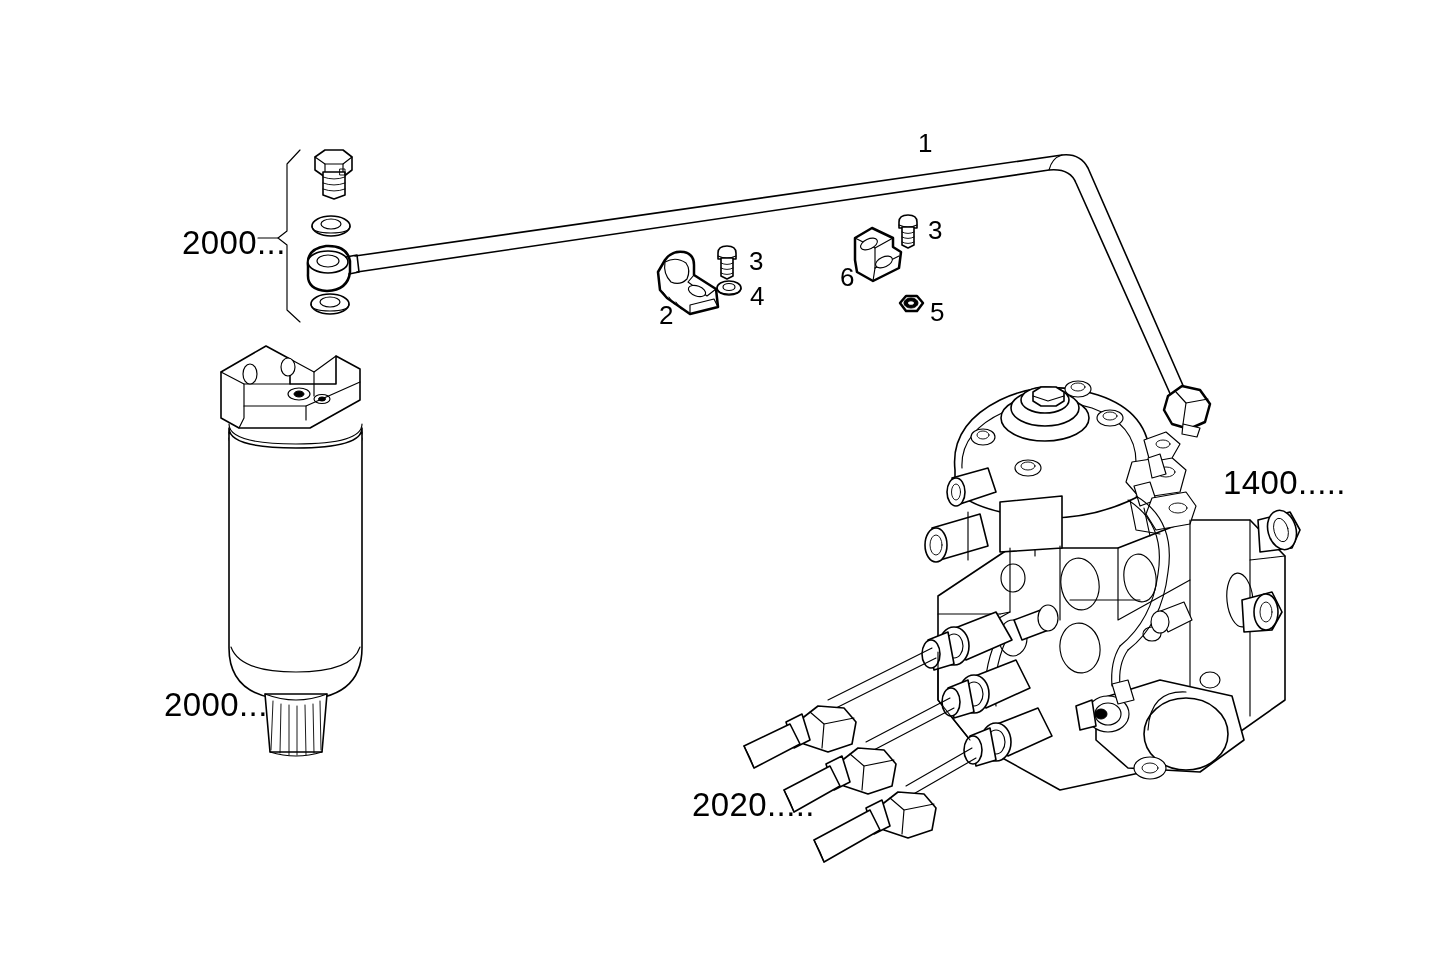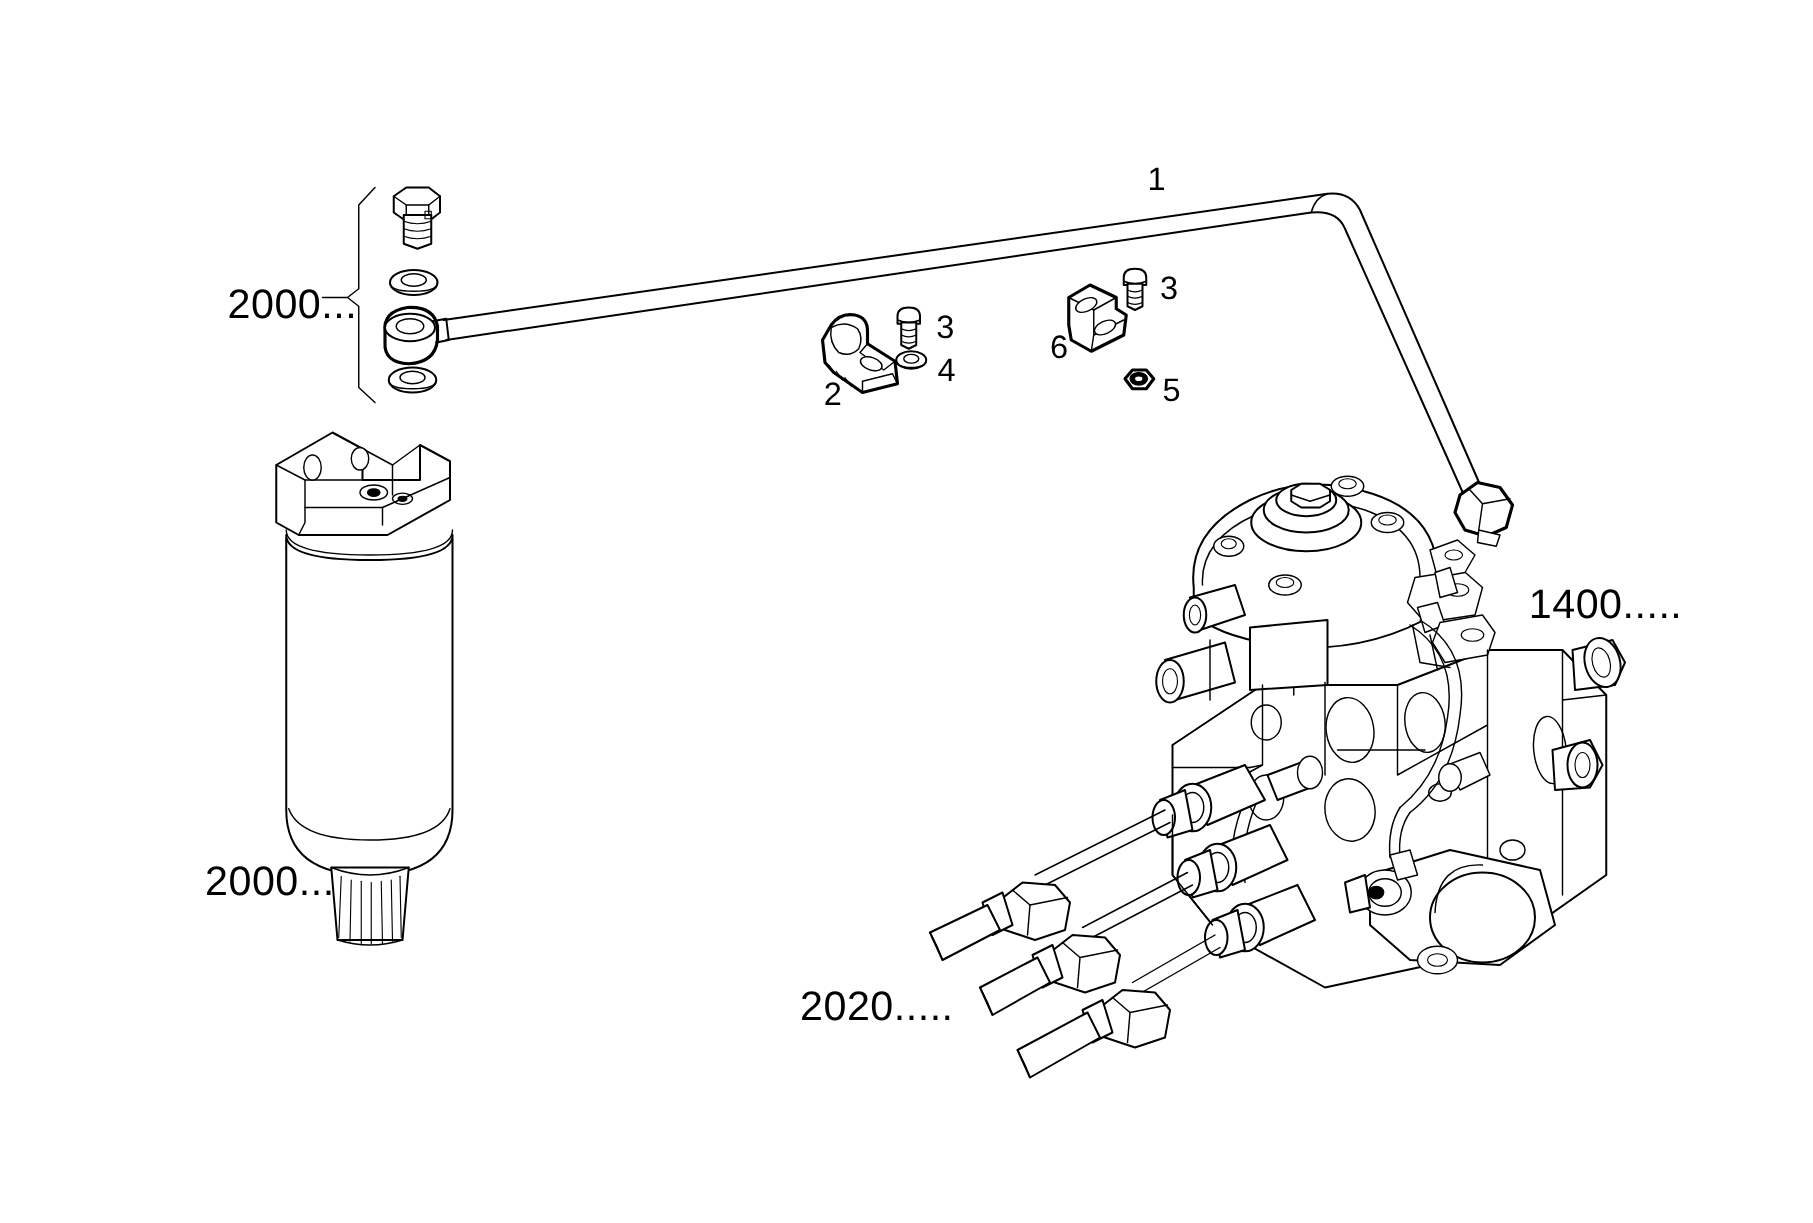--- a/index.html
+++ b/index.html
@@ -372,21 +372,21 @@
     </g>
 
   </svg>
 
   <div class="callout-text grp-label" style="left:182px; top:224px;">2000...</div>
 
   <div class="callout-text grp-label" style="left:164px; top:686px;">2000...</div>
 
   <div class="callout-text grp-label" style="left:1223px; top:464px;text-align:right;">1400.....</div>
 
-  <div class="callout-text grp-label" style="left:640px; top:786px;">2020.....</div>
+  <div class="callout-text grp-label" style="left:692px; top:786px;">2020.....</div>
 
   <div class="callout-text item-num" style="left:918px; top:128px;">1</div>
 
   <div class="callout-text item-num" style="left:659px; top:300px;">2</div>
 
   <div class="callout-text item-num" style="left:749px; top:246px;">3</div>
 
   <div class="callout-text item-num" style="left:750px; top:281px;">4</div>
 
   <div class="callout-text item-num" style="left:928px; top:215px;">3</div>

